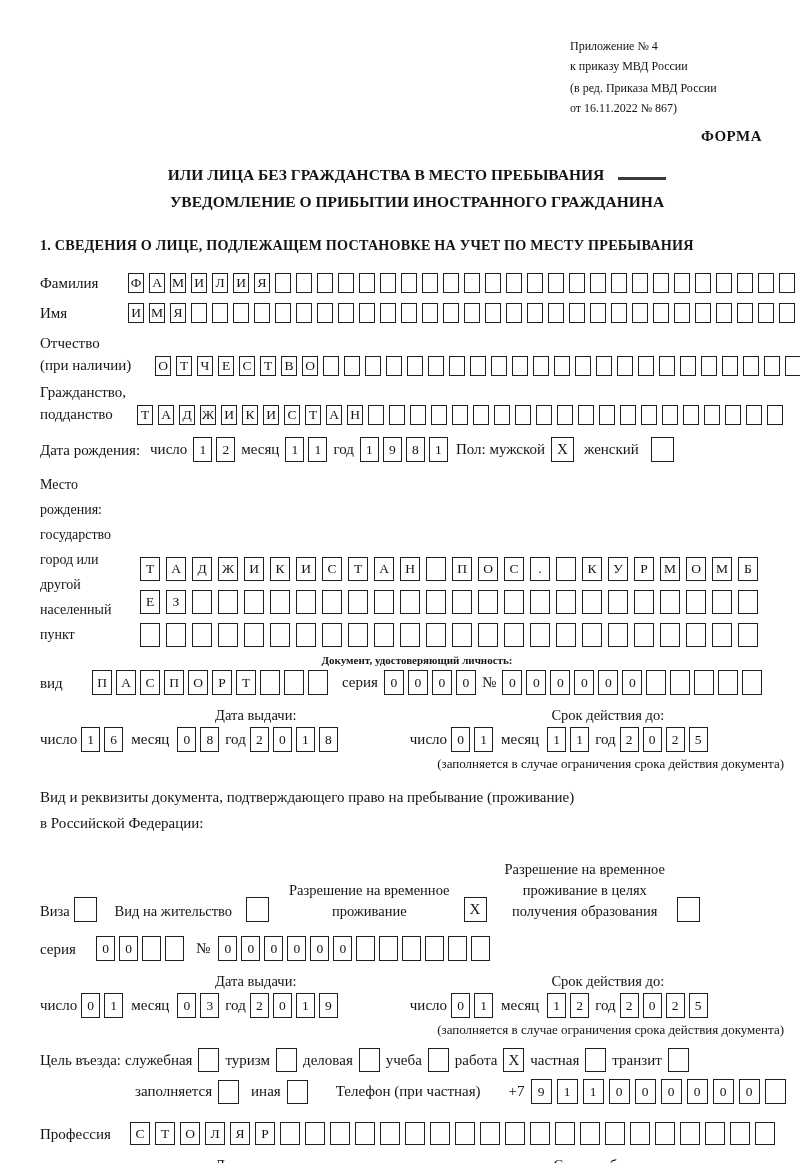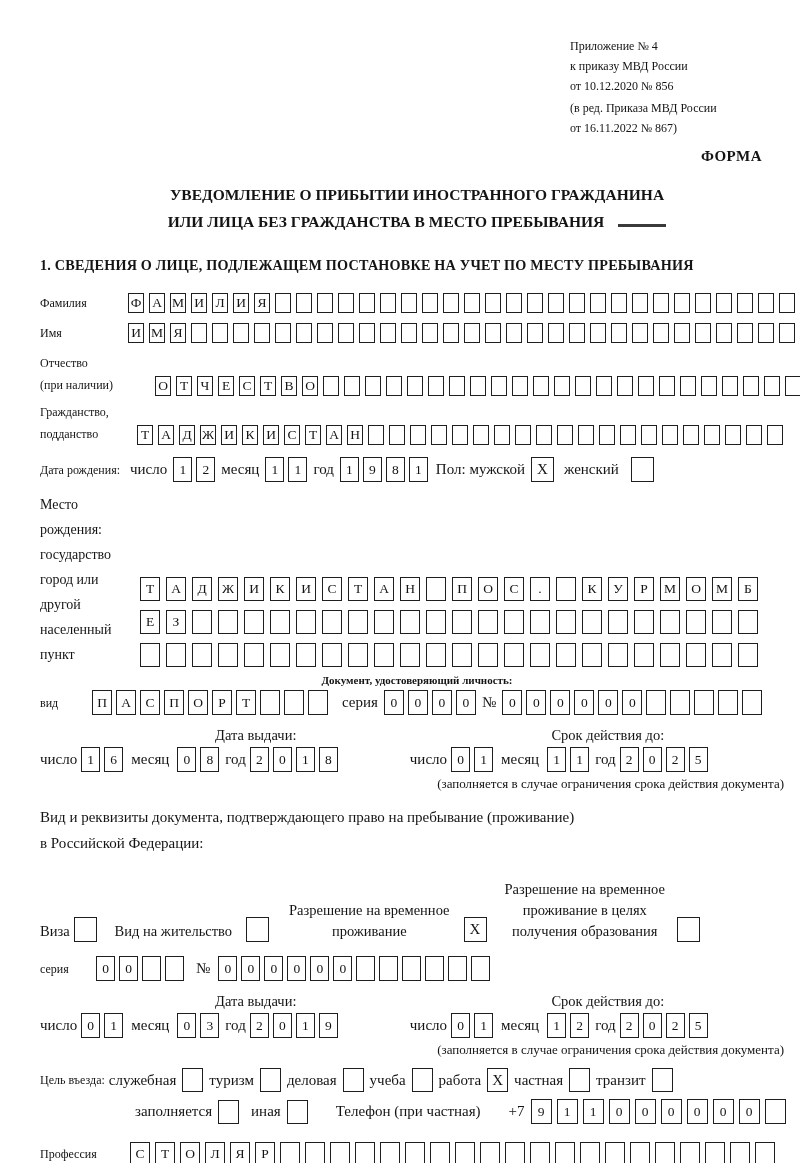--- a/index.html
+++ b/index.html
@@ -17,21 +17,21 @@
   .forma { text-align:right; padding-right:32px; font-weight:bold; font-size:15px; margin-top:10px; letter-spacing:.5px; }
 
   .title { text-align:center; font-weight:bold; font-size:15.5px; line-height:27px; margin-top:16px; }
   .blank-line { display:inline-block; width:48px; height:3px; background:#3a3a3a; margin-left:14px; }
 
   .sec-head { margin-top:22px; font-weight:bold; font-size:14.2px; letter-spacing:.2px; }
 
   
   .row { display:flex; align-items:center; margin-top:8px; }
   .row.top { align-items:flex-end; }
-  .lbl { flex:none; font-size:12px; line-height:22px; white-space:pre-line; }
+  .lbl { flex:none; font-size:15px; line-height:22px; white-space:pre-line; }
 
   
   .boxrow { display:flex; flex:none; }
   .cell {
     flex:none; border:1.8px solid #1f1f1f; background:#fff;
     display:flex; align-items:center; justify-content:center;
     font-size:13.5px; line-height:1;
   }
   .sz-ltr  { gap:5px; }  .sz-ltr  .cell { width:16px; height:20px; }
   .sz-mid  { gap:6px; }  .sz-mid  .cell { width:20px; height:24px; }
@@ -58,30 +58,29 @@
   .stack { display:flex; flex-direction:column; gap:9px; }
 </style>
 </head>
 <body>
 
 <div class="page">
 
   <div class="ref">
     <div>Приложение № 4</div>
     <div>к приказу МВД России</div>
-    <div>от 10.12.2020 № 856</div>
     <div class="gap">(в ред. Приказа МВД России</div>
     <div>от 16.11.2022 № 867)</div>
   </div>
 
   <div class="forma">ФОРМА</div>
 
   <div class="title">
+    <div><span>ИЛИ ЛИЦА БЕЗ ГРАЖДАНСТВА В МЕСТО ПРЕБЫВАНИЯ</span><span class="blank-line"></span></div>
     <div>УВЕДОМЛЕНИЕ О ПРИБЫТИИ ИНОСТРАННОГО ГРАЖДАНИНА</div>
-    <div><span>ИЛИ ЛИЦА БЕЗ ГРАЖДАНСТВА В МЕСТО ПРЕБЫВАНИЯ</span><span class="blank-line"></span></div>
   </div>
 
   <div class="sec-head">1. СВЕДЕНИЯ О ЛИЦЕ, ПОДЛЕЖАЩЕМ ПОСТАНОВКЕ НА УЧЕТ ПО МЕСТУ ПРЕБЫВАНИЯ</div>
 
   <div class="row" style="margin-top:18px;">
     <span class="lbl" style="width:88px;">Фамилия</span>
     <span class="boxrow sz-ltr">
         <span class="cell">Ф</span>
         <span class="cell">А</span>
         <span class="cell">М</span>

